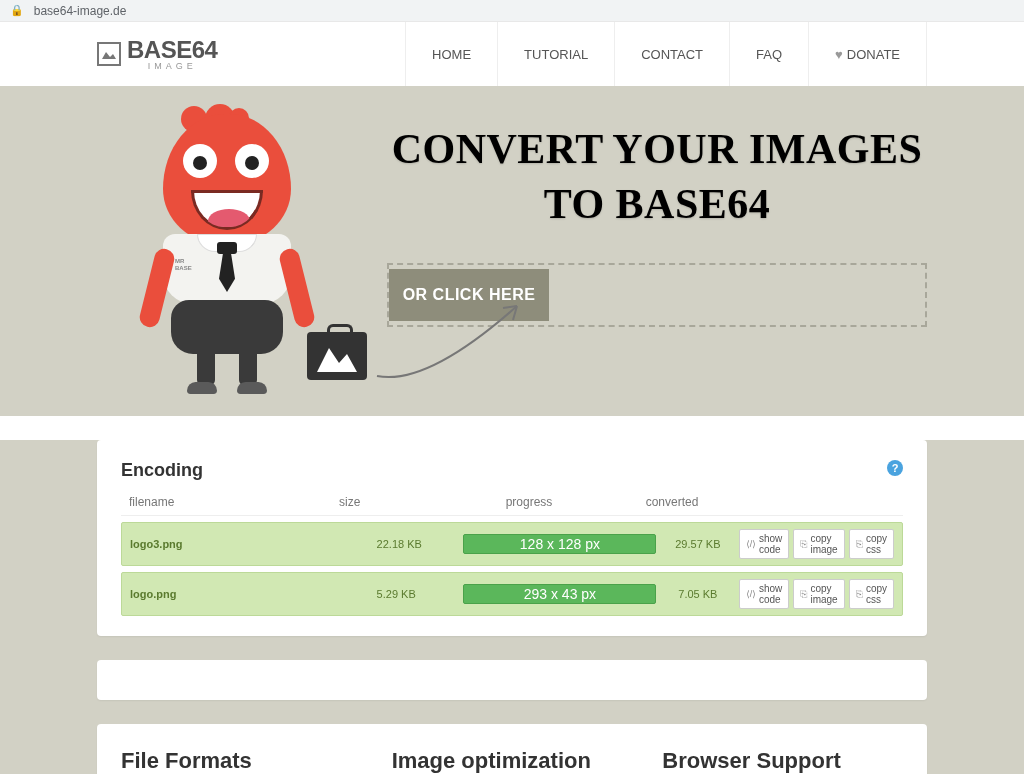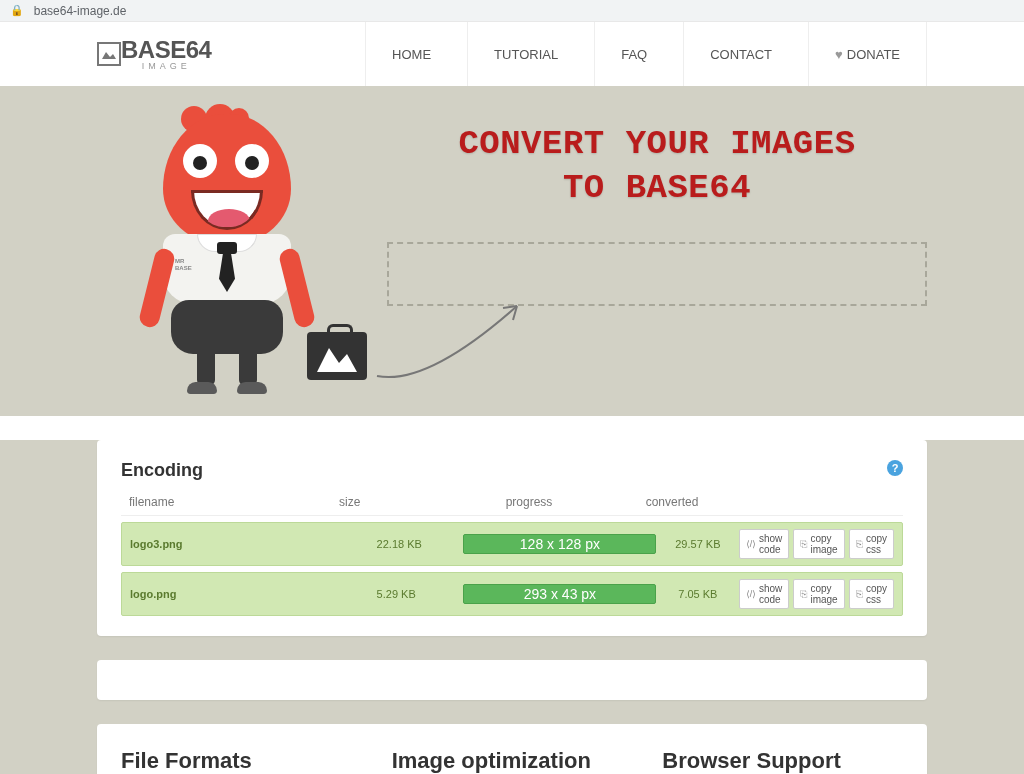--- a/index.html
+++ b/index.html
@@ -3,28 +3,28 @@
 <meta charset="utf-8">
 <style>
   * { box-sizing: border-box; margin: 0; padding: 0; }
   body { font-family: Arial, Helvetica, sans-serif; background: #fff; width: 1024px; overflow-x: hidden; }
   
   .addrbar { height: 22px; background: #f1f3f4; border-bottom: 1px solid #e8e8e8; display: flex; align-items: center; padding: 0 10px; font-size: 12px; color: #5f6368; gap: 10px; }
   .lock-icon { font-size: 11px; color: #5f6368; }
   
   .header-wrap { background: #fff; }
   .header { width: 830px; margin: 0 auto; height: 64px; display: flex; align-items: center; }
-  .logo { display: flex; align-items: center; }
+  .logo { display: flex; align-items: center; gap: 6px; }
   .logo-square { width: 24px; height: 24px; border: 2px solid #777; display: flex; align-items: center; justify-content: center; }
   .logo-square svg { width: 14px; height: 10px; }
   .logo-text { display: flex; flex-direction: column; line-height: 1; }
   .logo-main { font-family: 'Arial Narrow', Arial, sans-serif; font-weight: 800; font-size: 24px; letter-spacing: -0.5px; color: #555; }
   .logo-sub { font-size: 9px; letter-spacing: 4px; color: #999; text-align: center; }
   .nav { margin-left: auto; display: flex; height: 100%; }
-  .nav a { display: flex; align-items: center; justify-content: center; padding: 0 26px; font-size: 13px; color: #555; text-decoration: none; border-left: 1px solid #eee; height: 100%; position: relative; margin-left: 10px; }
+  .nav a { display: flex; align-items: center; justify-content: center; padding: 0 26px; font-size: 13px; color: #555; text-decoration: none; border-left: 1px solid #eee; height: 100%; position: relative; }
   .nav a:last-child { border-right: 1px solid #eee; }
   .nav a.active::after { content: ""; position: absolute; bottom: -8px; left: 50%; margin-left: -8px; border: 8px solid transparent; border-top-color: #fff; z-index: 5; }
   .heart-icon { color: #999; margin-right: 4px; font-size: 13px; }
   
   .hero-wrap { background: #d2d1c5; min-height: 330px; }
   .hero { width: 830px; margin: 0 auto; display: flex; gap: 30px; position: relative; }
   .mascot-col { width: 260px; display: flex; align-items: flex-start; justify-content: center; padding-top: 18px; }
   .mascot { position: relative; width: 220px; height: 310px; }
   
   .m-head { position: absolute; top: 10px; left: 46px; width: 128px; height: 130px; background: #ea4e3c; border-radius: 50% 50% 48% 48% / 60% 60% 44% 44%; }
@@ -50,21 +50,21 @@
   .m-shoe { position: absolute; width: 30px; height: 12px; background: #5a5a5a; border-radius: 10px 10px 4px 4px; top: 278px; }
   .m-shoe.l { left: 70px; } .m-shoe.r { left: 120px; }
   .briefcase { position: absolute; top: 228px; left: 190px; width: 60px; height: 48px; background: #333; border-radius: 4px; }
   .briefcase::before { content: ""; position: absolute; top: -8px; left: 20px; width: 20px; height: 10px; border: 3px solid #333; border-bottom: none; border-radius: 6px 6px 0 0; }
   .briefcase-doc { position: absolute; top: 10px; left: 10px; width: 40px; height: 30px; background: #fff; clip-path: polygon(0 100%, 30% 20%, 55% 70%, 75% 40%, 100% 100%); }
   
   .swoosh { position: absolute; top: 200px; left: 270px; width: 180px; height: 100px; pointer-events: none; }
   .swoosh svg { width: 100%; height: 100%; }
   
   .hero-right { flex: 1; padding-top: 36px; text-align: center; }
-  .hero-title { font-family: Liberation Mono, monospace; font-size: 34px; font-weight: 800; color: #b91c1c; letter-spacing: 0.5px; line-height: 1.3; text-shadow: 0 1px 2px rgba(0,0,0,0.15); }
+  .hero-title { font-family: Liberation Serif, serif; font-size: 42px; font-weight: 800; color: #000000; letter-spacing: 0.5px; line-height: 1.3; text-shadow: 0 1px 2px rgba(0,0,0,0.15); }
   .drop-zone { margin-top: 32px; height: 64px; border: 2px dashed #a8a79a; display: flex; align-items: center; }
   .drop-text { flex: 1; text-align: center; font-family: 'Arial Narrow', Arial, sans-serif; font-weight: 800; font-size: 16px; letter-spacing: 0.5px; color: #8e8d80; }
   .drop-btn { width: 160px; height: 52px; margin-right: 6px; background: #8e8d7b; color: #fff; display: flex; align-items: center; justify-content: center; font-family: 'Arial Narrow', Arial, sans-serif; font-weight: 800; font-size: 16px; letter-spacing: 0.5px; cursor: pointer; }
   
   .content-wrap { background: #d2d1c5; padding-bottom: 20px; }
   .panel { width: 830px; margin: 24px auto 0; background: #fff; border-radius: 4px; padding: 20px 24px; box-shadow: 0 1px 2px rgba(0,0,0,0.06); }
   .panel.empty { height: 40px; padding: 0; }
   .panel-title { font-family: 'Arial Narrow', Arial, sans-serif; font-size: 18px; font-weight: 800; color: #333; }
   .help-icon { float: right; width: 16px; height: 16px; background: #4aa3df; color: #fff; border-radius: 50%; font-size: 11px; font-weight: bold; display: inline-flex; align-items: center; justify-content: center; cursor: pointer; }
   .enc-hdr { display: flex; padding: 6px 8px; font-size: 12px; color: #777; border-bottom: 1px solid #eee; margin-top: 8px; }
@@ -105,24 +105,24 @@
       </div>
     </div>
     <nav class="nav">
       <a href="#" class="active">
           <span>HOME</span>
         </a>
       <a href="#">
           <span>TUTORIAL</span>
         </a>
       <a href="#">
+          <span>CONTACT</span>
+        </a>
+      <a href="#">
           <span>FAQ</span>
-        </a>
-      <a href="#">
-          <span>CONTACT</span>
         </a>
       <a href="#">
           <span class="heart-icon">♥</span>
           <span>DONATE</span>
         </a>
     </nav>
   </div>
 </div>
 
 <div class="hero-wrap">
@@ -164,20 +164,21 @@
           <path d="M10 90 Q 60 100 150 20" stroke="#777" stroke-width="2" fill="none" stroke-dasharray="0"></path>
           <path d="M150 20 l-4 14 M150 20 l-14 2" stroke="#777" stroke-width="2" fill="none"></path>
         </svg>
     </div>
     <div class="hero-right">
       <div class="hero-title">
         <div>CONVERT YOUR IMAGES</div>
         <div>TO BASE64</div>
       </div>
       <div class="drop-zone">
+        <div class="drop-btn">OR CLICK HERE</div>
       </div>
     </div>
   </div>
 </div>
 
 <div class="content-wrap">
 
   <div class="panel">
     <span class="help-icon">?</span>
     <div class="panel-title">Encoding</div>

